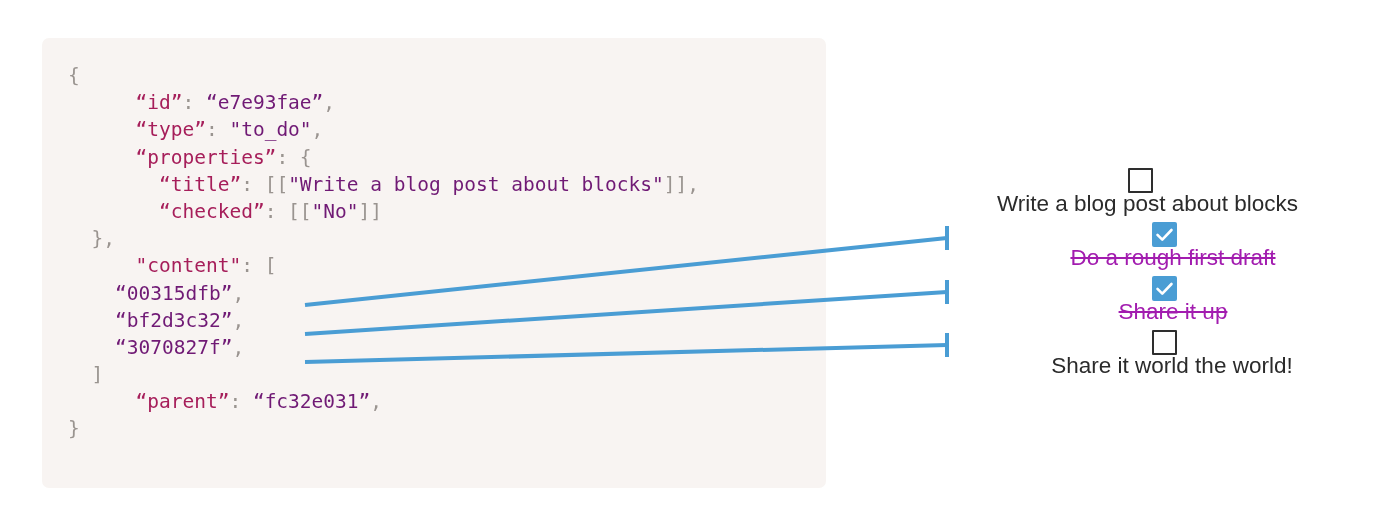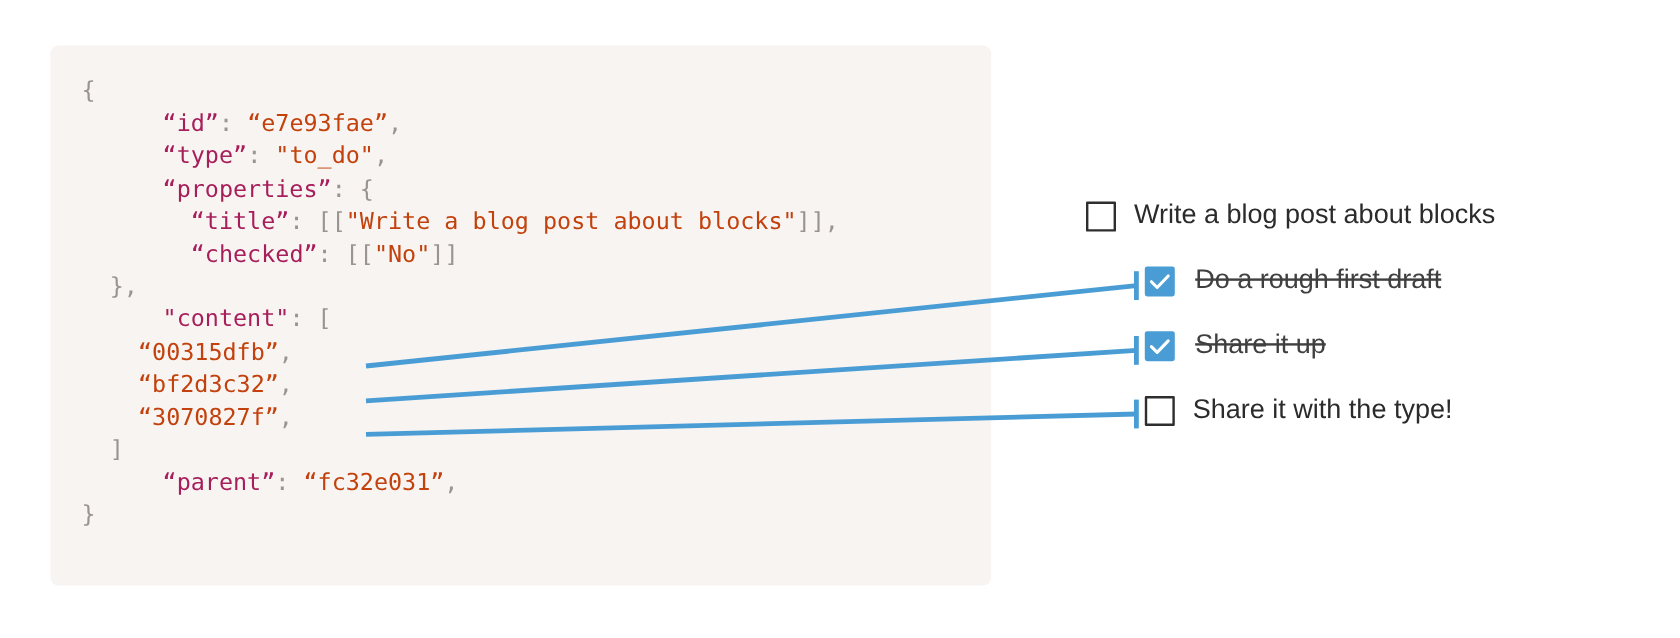--- a/index.html
+++ b/index.html
@@ -33,43 +33,45 @@
     top: 24px;
     font-family: "DejaVu Sans Mono", "Liberation Mono", monospace;
     font-size: 19.5px;
     line-height: 27.2px;
     white-space: pre;
     letter-spacing: 0px;
   }
   .jline { display: block; height: 27.2px; }
   .punc { color: #9a9490; }
   .key  { color: #a61e5a; margin-left: 44px; }
-  .str  { color: #c2410c; }
+  .str  { color: #701a75; }
 
   
   #connectors {
     position: absolute;
     left: 0;
     top: 0;
     width: 1400px;
     height: 532px;
     pointer-events: none;
   }
 
   
   #checklist {
     position: absolute;
     left: 905px;
     top: 168px;
     width: 470px;
   }
   .todo-row {
     display: flex;
+    align-items: center;
     height: 54px;
     box-sizing: border-box;
+    flex-direction: column;
   }
   .todo-row.indent { padding-left: 49px; }
 
   .cbox {
     width: 25px;
     height: 25px;
     flex: 0 0 25px;
     box-sizing: border-box;
     position: relative;
   }
@@ -91,21 +93,21 @@
 
   .todo-label {
     margin-left: 15px;
     font-family: "Liberation Sans", sans-serif;
     font-size: 22.5px;
     color: #2b2b2b;
     white-space: nowrap;
     line-height: 1;
   }
   .todo-label.done {
-    color: #404040;
+    color: #a21caf;
     text-decoration: line-through;
     text-decoration-thickness: 1.6px;
     margin-left: 17px;
   }
 </style>
 </head>
 <body>
 
 <div id="json-panel">
   <div id="json-code"><span class="jline"><span class="punc">{</span></span><span class="jline"><span>  </span><span class="key">“id”</span><span class="punc">: </span><span class="str">“e7e93fae”</span><span class="punc">,</span></span><span class="jline"><span>  </span><span class="key">“type”</span><span class="punc">: </span><span class="str">"to_do"</span><span class="punc">,</span></span><span class="jline"><span>  </span><span class="key">“properties”</span><span class="punc">: {</span></span><span class="jline"><span>    </span><span class="key">“title”</span><span class="punc">: [[</span><span class="str">"Write a blog post about blocks"</span><span class="punc">]],</span></span><span class="jline"><span>    </span><span class="key">“checked”</span><span class="punc">: [[</span><span class="str">"No"</span><span class="punc">]]</span></span><span class="jline"><span>  </span><span class="punc">},</span></span><span class="jline"><span>  </span><span class="key">"content"</span><span class="punc">: [</span></span><span class="jline"><span>    </span><span class="str">“00315dfb”</span><span class="punc">,</span></span><span class="jline"><span>    </span><span class="str">“bf2d3c32”</span><span class="punc">,</span></span><span class="jline"><span>    </span><span class="str">“3070827f”</span><span class="punc">,</span></span><span class="jline"><span>  </span><span class="punc">]</span></span><span class="jline"><span>  </span><span class="key">“parent”</span><span class="punc">: </span><span class="str">“fc32e031”</span><span class="punc">,</span></span><span class="jline"><span class="punc">}</span></span></div>
@@ -142,15 +144,15 @@
     <div class="todo-row indent">
       <div class="cbox checked">
         <svg class="tick" viewBox="0 0 25 25" xmlns="http://www.w3.org/2000/svg">
           <polyline points="5.5,12.8 10.3,17.6 19.5,8.0" fill="none" stroke="#ffffff" stroke-width="2.6" stroke-linecap="round" stroke-linejoin="round"></polyline>
         </svg>
       </div>
       <div class="todo-label done">Share it up</div>
     </div>
     <div class="todo-row indent">
       <div class="cbox unchecked"></div>
-      <div class="todo-label">Share it with the type!</div>
+      <div class="todo-label">Share it world the world!</div>
     </div>
   </div>
 
 </body></html>

